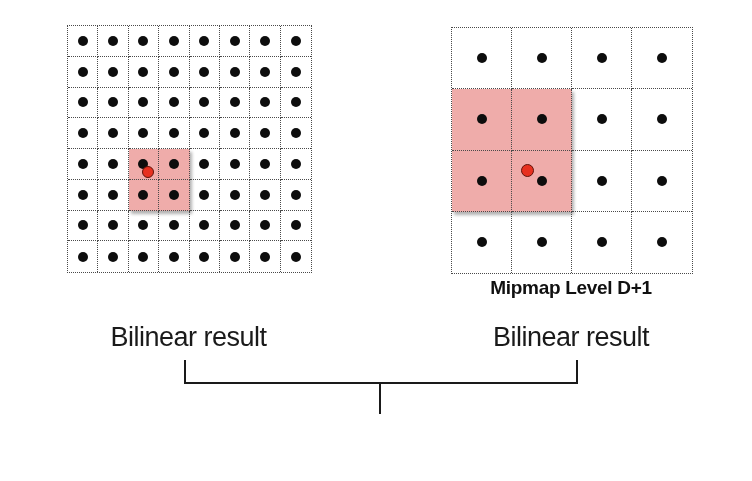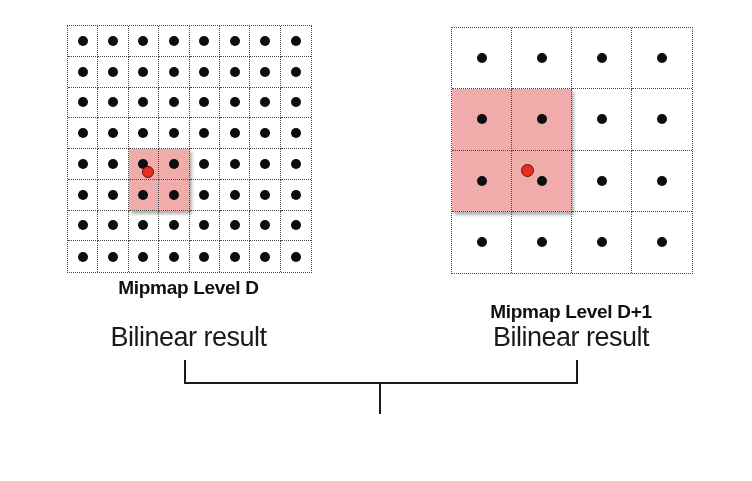--- a/index.html
+++ b/index.html
@@ -14,21 +14,21 @@
   .cell.bb { border-bottom:1px dotted #4a4a4a; }
   .texel  { border-radius:50%; }
   .highlight { position:absolute; box-shadow:2px 3px 3px rgba(0,0,0,0.30); }
   .sample { position:absolute; border-radius:50%; box-sizing:border-box; z-index:3; }
 
   .grid-label {
     position:absolute; text-align:center; font-weight:bold;
     font-size:19px; letter-spacing:-0.3px; color:#101010;
   }
   .grid-label.left  { left:67px;  width:243px; top:277px; }
-  .grid-label.right { left:451px; width:240px; top:277px;margin-top:24px; }
+  .grid-label.right { left:451px; width:240px; top:277px; }
 
   .bilinear {
     position:absolute; top:322px; text-align:center;
     font-size:27px; font-weight:400; color:#1a1a1a; letter-spacing:-0.5px;
   }
   .bilinear.left  { left:67px;  width:243px; }
   .bilinear.right { left:451px; width:240px; }
 
   .bracket { position:absolute; background:#1a1a1a; }
   .bracket-bar        { left:184px; top:382px; width:394px; height:2px; }
@@ -292,21 +292,20 @@
         <div class="cell br">
           <span class="texel" style="width: 10px; height: 10px; background: rgb(13, 13, 13);"></span>
         </div>
         <div class="cell">
           <span class="texel" style="width: 10px; height: 10px; background: rgb(13, 13, 13);"></span>
         </div>
       </div>
       <div class="sample" style="width: 13px; height: 13px; left: 68.5px; top: 135.5px; background: rgb(231, 49, 32); border: 1.5px solid rgb(95, 19, 10);"></div>
     </div>
 
-  <div class="grid-label left">Mipmap Level D</div>
   <div class="grid-label right">Mipmap Level D+1</div>
 
   <div class="bilinear left">Bilinear result</div>
   <div class="bilinear right">Bilinear result</div>
 
   <div class="bracket bracket-tick-left"></div>
   <div class="bracket bracket-tick-right"></div>
   <div class="bracket bracket-bar"></div>
   <div class="bracket bracket-stem"></div>
 

